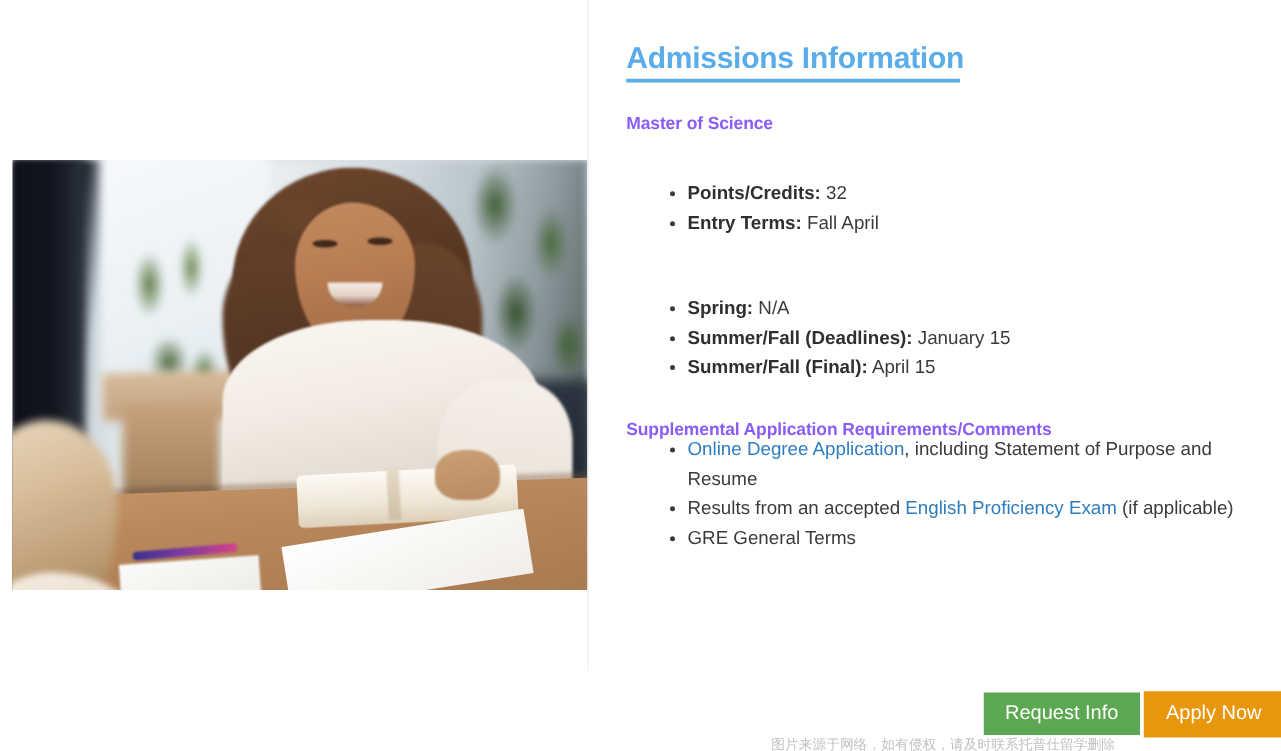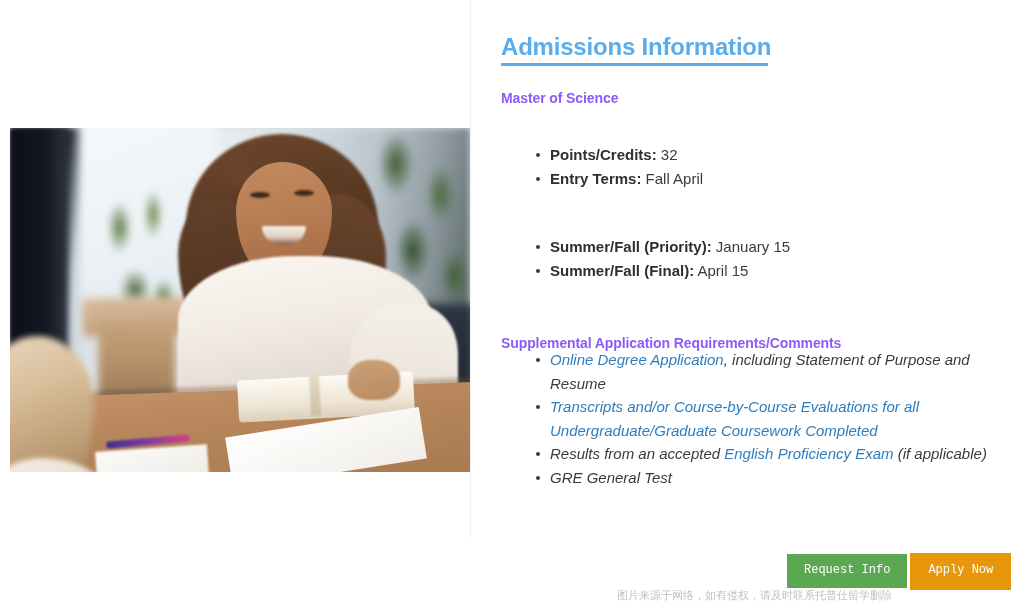--- a/index.html
+++ b/index.html
@@ -310,40 +310,39 @@
   .bullet-item a,
   .bullet-item .lnk {
     color: #2E7DBF;
     text-decoration: none;
     cursor: pointer;
   }
 
   #list-supplemental .bullet-item {
     line-height: 23.5px;
     margin-bottom: 0;
-    font-style: italic;
   }
 
   
   #button-row {
     position: absolute;
     left: 316px;
     top: 554px;
     display: flex;
     align-items: flex-start;
     gap: 3px;
   }
   .cta-button {
     border: none;
     color: #ffffff;
-    font-family: Liberation Mono, monospace;
+    font-family: Liberation Sans, sans-serif;
     cursor: pointer;
     white-space: nowrap;
     text-align: right;
-    font-size: 12px;
+    font-size: 16px;
   }
   #btn-request-info {
     background: #5CA852;
     padding: 8px 17px 9px 17px;
     line-height: 17px;
   }
   #btn-apply-now {
     background: #E8970C;
     padding: 9px 18px 11px 18px;
     line-height: 17px;
@@ -416,41 +415,41 @@
       <span class="lbl">Points/Credits:</span><span> 32</span>
     </li>
     <li class="bullet-item">
       <span class="lbl">Entry Terms:</span><span> Fall April</span>
     </li>
   </ul>
 
 
   <ul class="bullet-list" id="list-deadlines">
     <li class="bullet-item">
-      <span class="lbl">Summer/Fall (Priority):</span><span> January 15</span>
+      <span class="lbl">Spring:</span><span> N/A</span>
+    </li>
+    <li class="bullet-item">
+      <span class="lbl">Summer/Fall (Deadlines):</span><span> January 15</span>
     </li>
     <li class="bullet-item">
       <span class="lbl">Summer/Fall (Final):</span><span> April 15</span>
     </li>
   </ul>
 
   <div class="section-heading" id="heading-supplemental">Supplemental Application Requirements/Comments</div>
 
   <ul class="bullet-list" id="list-supplemental">
     <li class="bullet-item">
       <span class="lnk">Online Degree Application</span><span>, including Statement of Purpose and Resume</span>
     </li>
     <li class="bullet-item">
-      <span class="lnk">Transcripts and/or Course-by-Course Evaluations for all Undergraduate/Graduate Coursework Completed</span>
-    </li>
-    <li class="bullet-item">
       <span>Results from an accepted </span><span class="lnk">English Proficiency Exam</span><span> (if applicable)</span>
     </li>
     <li class="bullet-item">
-      <span>GRE General Test</span>
+      <span>GRE General Terms</span>
     </li>
   </ul>
 
   <div id="button-row">
     <button class="cta-button" id="btn-request-info">Request Info</button>
     <button class="cta-button" id="btn-apply-now">Apply Now</button>
   </div>
 </div>
 
 <div id="watermark">图片来源于网络，如有侵权，请及时联系托普仕留学删除</div>

